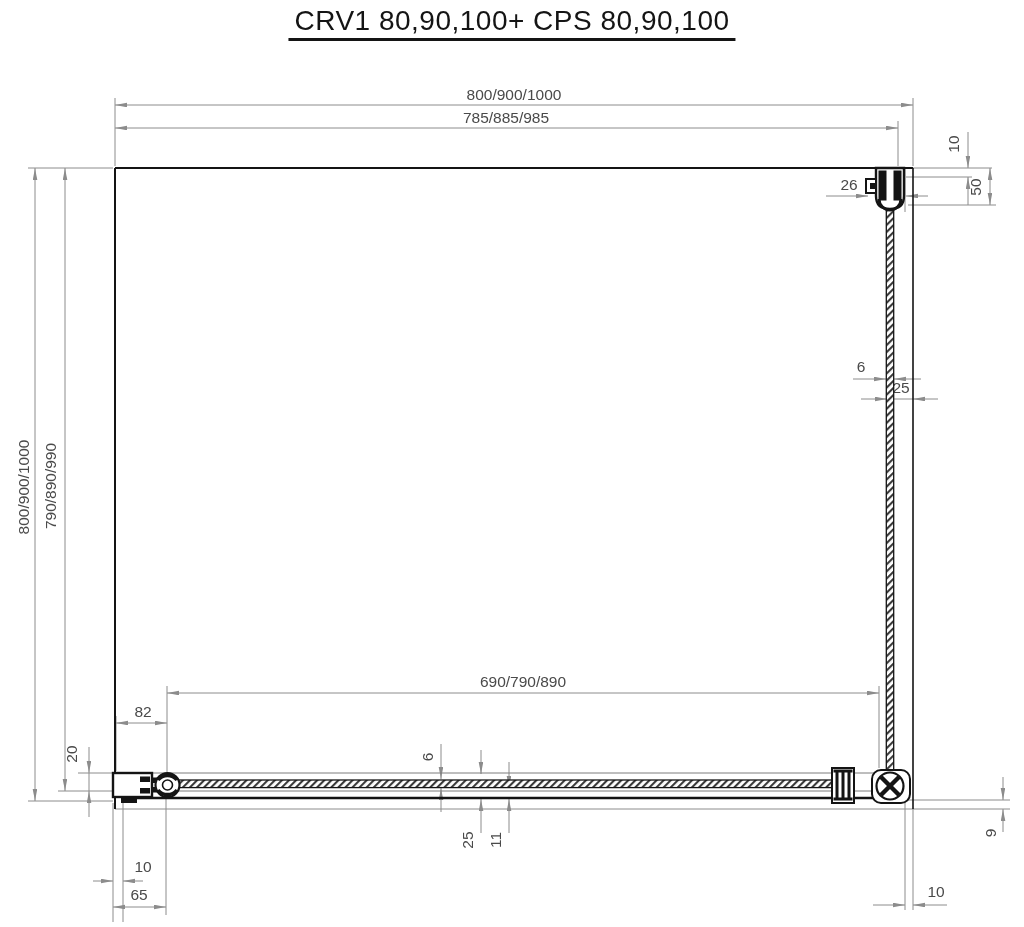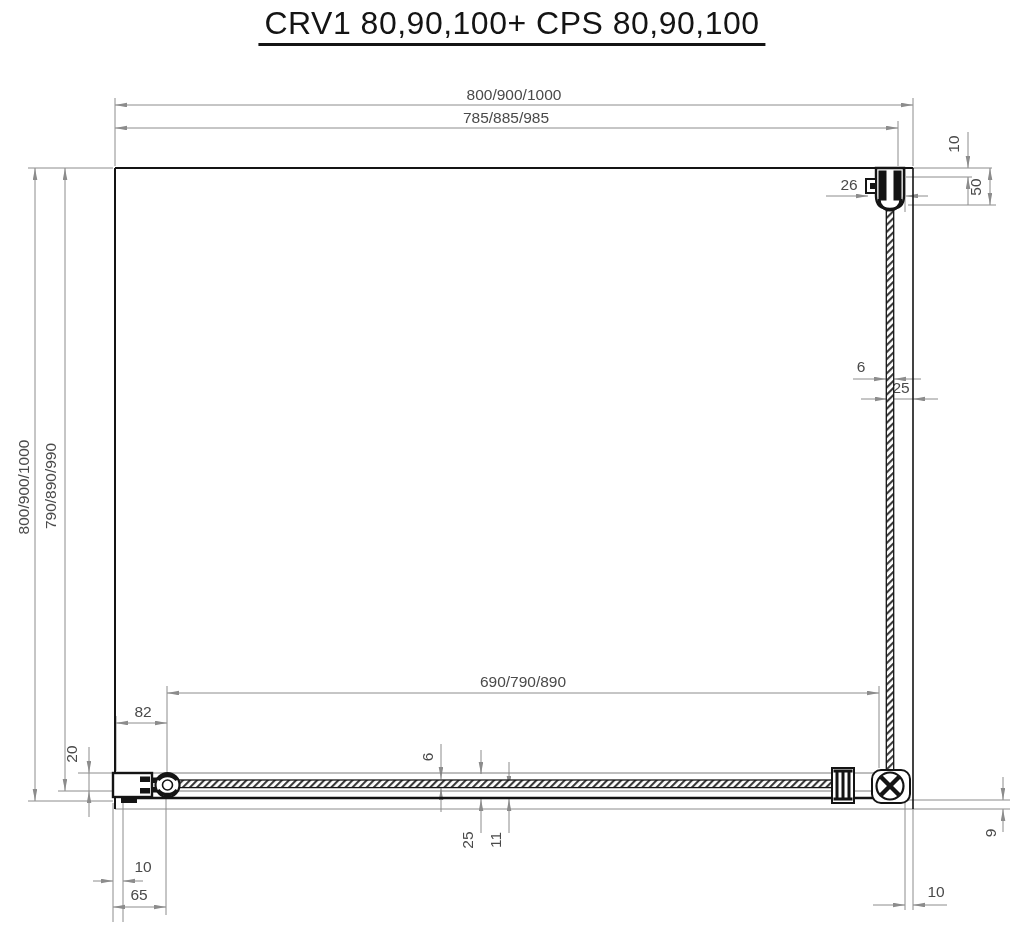--- a/index.html
+++ b/index.html
@@ -5,21 +5,21 @@
   :root{
     --ink:#141414; --dim-line:#8c8c8c; --dim-text:#4a4a4a; --background:#ffffff;
   }
   html,body{margin:0;padding:0;}
   body{
     width:1024px;height:927px;background:var(--background,#fff);
     position:relative;font-family:"Liberation Sans",sans-serif;overflow:hidden;
   }
   .title{
     position:absolute;top:5px;left:50%;transform:translateX(-50%);
-    font-size:32px;color:var(--ink);letter-spacing:.5px;white-space:nowrap;
+    font-size:28px;color:var(--ink);letter-spacing:.5px;white-space:nowrap;
     border-bottom:3px solid var(--ink);padding:0 6px 1px 6px;
   }
   svg{position:absolute;top:0;left:0;}
   .dim line{stroke:var(--dim-line,#8c8c8c);stroke-width:1;fill:none;}
   .mfill{fill:var(--dim-line,#8c8c8c);}
   .dtxt{fill:var(--dim-text,#4a4a4a);font-family:"Liberation Sans",sans-serif;font-size:15.5px;}
   .ink{stroke:var(--ink,#141414);fill:none;}
   .thin{stroke:#7d7d7d;stroke-width:1;fill:none;}
   .shape{fill:#fff;stroke:var(--ink,#141414);}
   .fillink{fill:var(--ink,#141414);stroke:none;}

